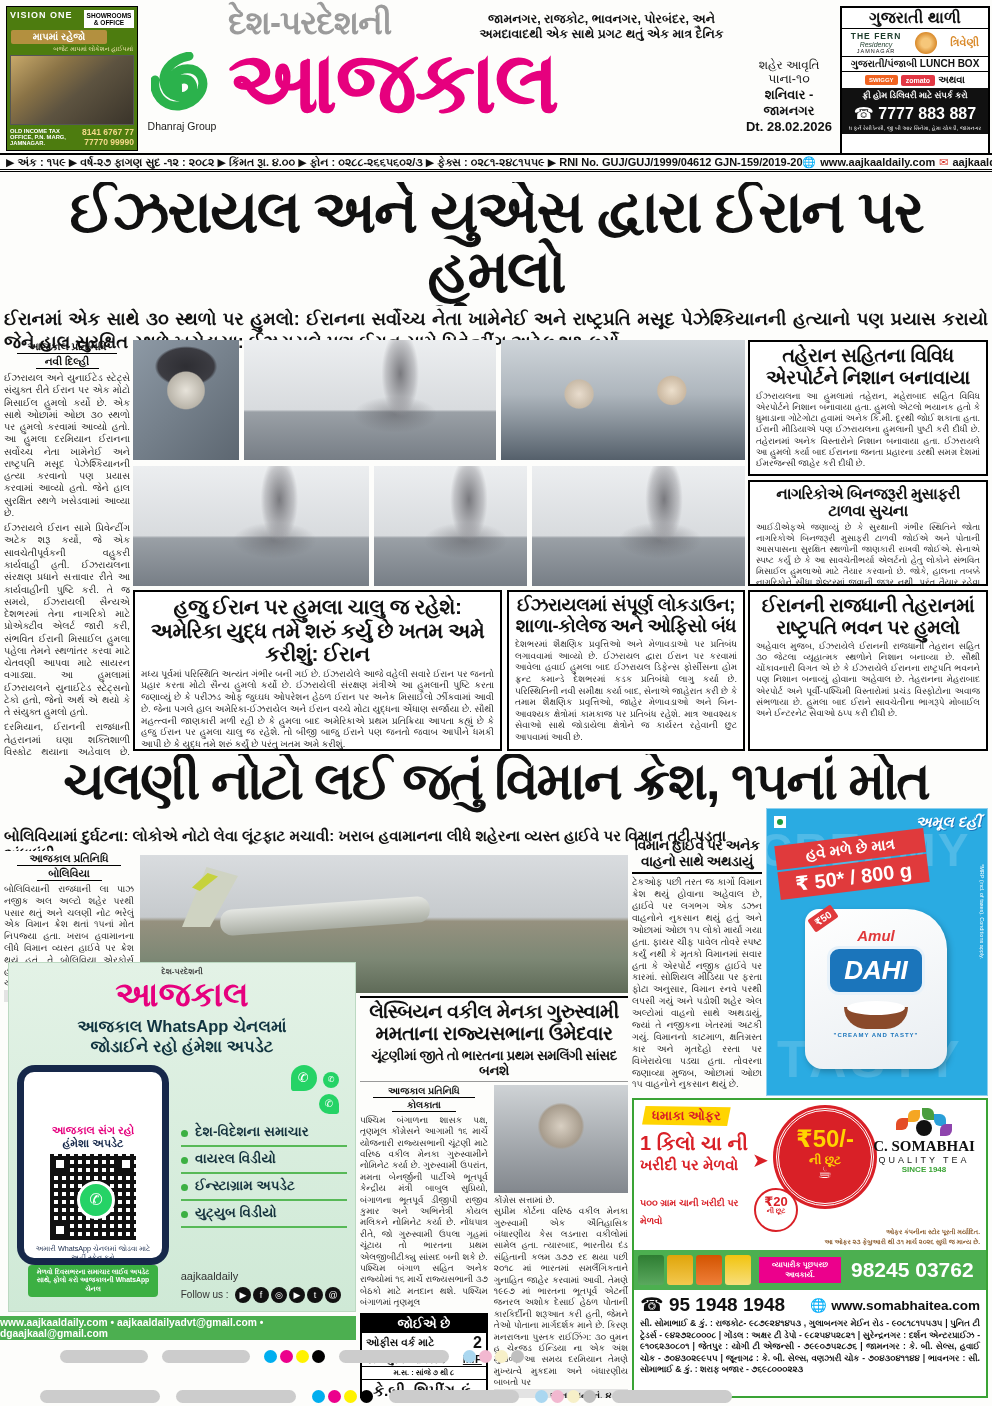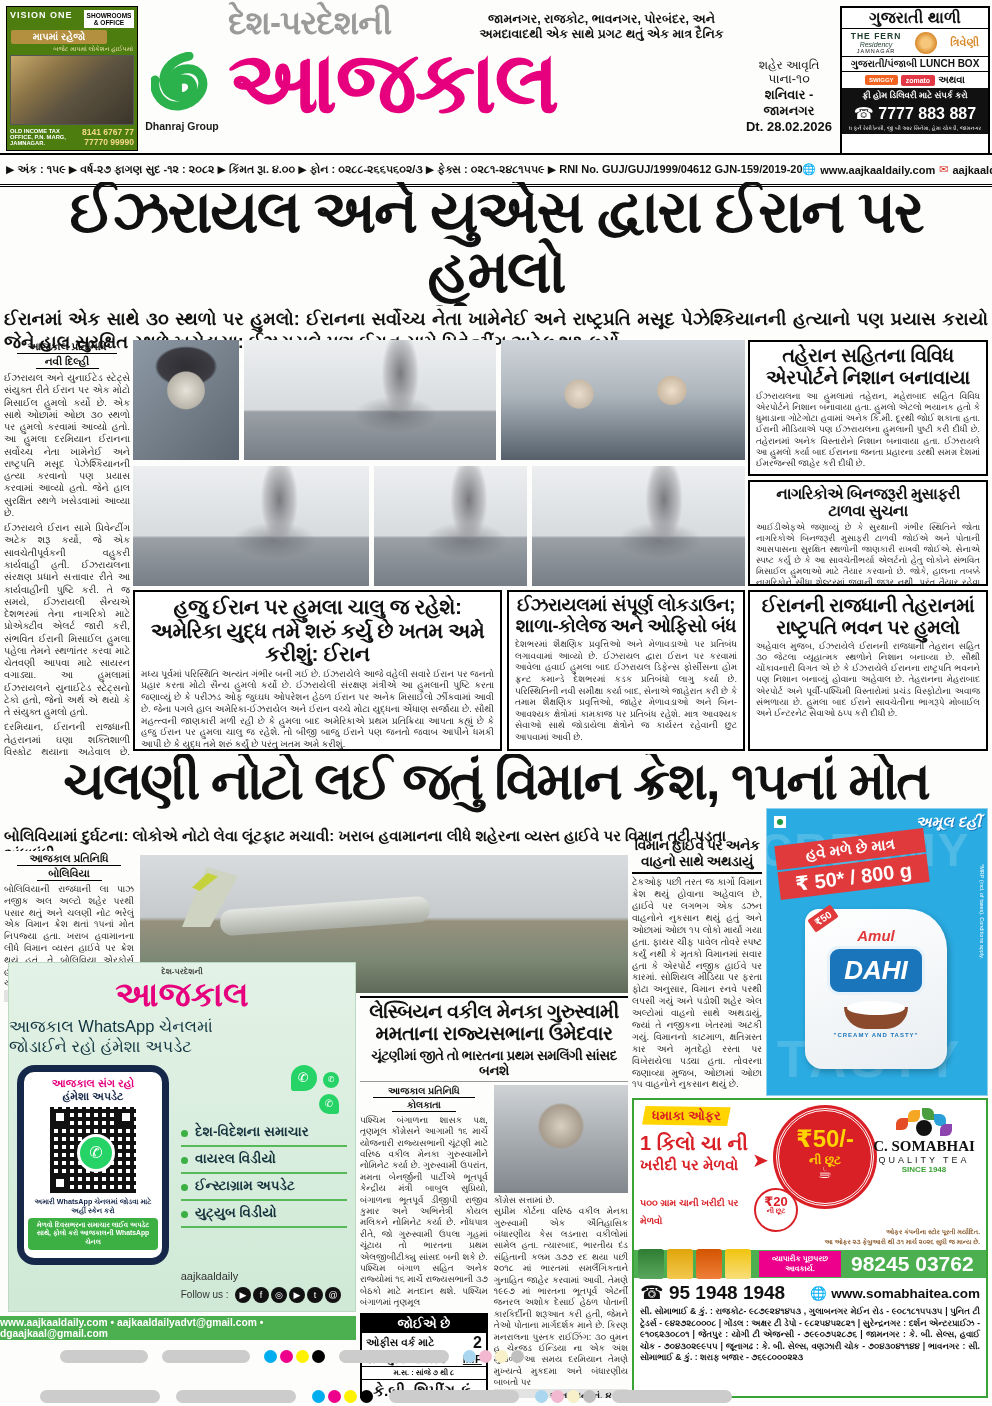--- a/index.html
+++ b/index.html
@@ -55,21 +55,21 @@
         <div style="color:#f5d98a;font-size:8.5px;font-weight:bold;">8141 6767 77</div>
         <div style="color:#f5d98a;font-size:8.5px;font-weight:bold;">77770 99990</div>
       </div>
     </div>
   </div>
 
   <div class="abs" style="left:142px;top:52px;width:80px;height:100px;text-align:center;">
     <svg width="62" height="64" viewBox="0 0 62 64">
       <path d="M38 4 C18 8 10 22 14 34 C18 46 34 48 40 40 C44 34 40 26 32 27 C26 28 25 35 30 36 C22 38 18 30 23 23 C29 15 44 14 50 24 C56 36 46 52 28 54 C12 55 2 42 4 28" fill="none" stroke="#2bb24c" stroke-width="9" stroke-linecap="round"></path>
     </svg>
-    <div style="font-size:10.5px;font-weight:bold;color:#1a1a1a;">Dhanraj Group</div>
+    <div style="font-size:10.5px;font-weight:normal;color:#1a1a1a;">Dhanraj Group</div>
   </div>
 
   <div class="abs" style="left:228px;top:4px;width:512px;height:150px;">
     <div style="display:flex;">
       <div style="font-size:33px;font-weight:800;color:#9b9b9b;flex:0 0 235px;letter-spacing:-1px;">દેશ-પરદેશની</div>
       <div style="flex:1;text-align:center;padding-top:8px;">
         <div style="font-size:12.5px;font-weight:bold;">જામનગર, રાજકોટ,  ભાવનગર, પોરબંદર, અને</div>
         <div style="font-size:12.5px;font-weight:bold;">અમદાવાદથી એક સાથે પ્રગટ થતું એક માત્ર દૈનિક</div>
       </div>
     </div>
@@ -101,21 +101,21 @@
       <span style="font-size:10px;font-weight:bold;">અથવા</span>
     </div>
     <div style="background:#111;color:#fff;font-size:8.5px;font-weight:bold;text-align:center;padding:2px 0;">ફ્રી હોમ ડિલિવરી માટે સંપર્ક કરો</div>
     <div style="background:#111;color:#fff;text-align:center;font-weight:800;font-size:16px;padding:1px 0;">
       <span>☎</span>
       <span>7777 883 887</span>
     </div>
     <div style="background:#111;color:#fff;font-size:5.5px;text-align:center;padding:1px 0 2px;">ધ ફર્ન રેસીડેન્સી, જી બી આર સિનેમા, હેમા ચોકડી, જામનગર</div>
   </div>
 
-  <div class="abs" style="left:0;top:153px;width:992px;height:34px;border-top:2px solid #000;border-bottom:3px double #000;display:flex;align-items:center;justify-content:space-between;padding:0 6px;box-sizing:border-box;">
+  <div class="abs" style="left:0;top:153px;width:992px;height:19px;border-top:2px solid #000;border-bottom:3px double #000;display:flex;align-items:center;justify-content:space-between;padding:0 6px;box-sizing:border-box;">
     <div style="font-size:11px;font-weight:bold;white-space:nowrap;">▶ અંક : ૧૫૯  ▶ વર્ષ-૨૭ ફાગણ સુદ -૧૨  : ૨૦૮૨  ▶ કિંમત રૂા. ૪.૦૦  ▶ ફોન : ૦૨૮૮-૨૬૬૫૬૦૨/૩  ▶ ફેક્સ : ૦૨૮૧-૨૪૮૧૫૫૯  ▶ RNI No. GUJ/GUJ/1999/04612 GJN-159/2019-20</div>
     <div style="display:flex;align-items:center;gap:4px;">
       <span style="color:#1a73c4;font-size:11px;">🌐</span>
       <span style="font-size:11px;font-weight:bold;">www.aajkaaldaily.com</span>
       <span style="color:#d93025;font-size:11px;font-weight:bold;">✉</span>
       <span style="font-size:11px;font-weight:bold;">aajkaaldg@gmail.com</span>
     </div>
   </div>
 
   <div class="abs" style="left:4px;top:182px;width:984px;height:124px;font-size:59px;font-weight:800;line-height:1.02;letter-spacing:-2px;text-align:center;overflow:hidden;">ઈઝરાયલ અને યુએસ દ્વારા ઈરાન પર હુમલો</div>
@@ -208,38 +208,38 @@
       <div style="text-align:center;color:#1b75bb;font-size:6px;font-weight:bold;margin-top:3px;letter-spacing:1px;">"CREAMY AND TASTY"</div>
     </div>
     <div style="position:absolute;right:2px;top:150px;color:#fff;font-size:5.5px;transform:rotate(90deg);transform-origin:right top;white-space:nowrap;">*MRP (incl. of taxes). Conditions apply.</div>
   </div>
 
   <div class="abs" style="left:8px;top:962px;width:346px;height:348px;background:linear-gradient(#e3f2e6,#cfe9d6);border:1px solid #bcd9c2;overflow:hidden;">
     <div style="text-align:center;margin-top:4px;">
       <div style="font-size:8px;font-weight:bold;color:#444;">દેશ-પરદેશની</div>
       <div style="font-size:34px;font-weight:800;color:#e6007e;line-height:1;">આજકાલ</div>
     </div>
-    <div style="text-align:left;margin-top:6px;color:#10333f;font-weight:400;font-size:16.5px;line-height:1.2;">
+    <div style="text-align:center;margin-top:6px;color:#10333f;font-weight:700;font-size:16.5px;line-height:1.2;">
       <div>આજકાલ WhatsApp ચેનલમાં</div>
       <div>જોડાઈને રહો હંમેશા અપડેટ</div>
     </div>
     <div style="display:flex;margin-top:8px;padding:0 8px;">
       <div style="width:152px;height:200px;background:#16284a;border-radius:18px;padding:7px;box-sizing:border-box;flex:0 0 auto;">
         <div style="background:#fff;border-radius:10px;height:100%;padding:5px 4px;box-sizing:border-box;text-align:center;">
-          <div style="font-size:11px;font-weight:800;">
+          <div style="font-size:11px;font-weight:800;margin-top:47px;">
             <span style="color:#e6007e;">આજકાલ સંગ રહો</span>
           </div>
           <div style="font-size:11px;font-weight:800;color:#16284a;">હંમેશા અપડેટ</div>
           <div style="position:relative;width:86px;height:86px;margin:4px auto;background:repeating-linear-gradient(0deg,#111 0 4px,transparent 4px 8px),repeating-linear-gradient(90deg,#111 0 4px,#fff 4px 8px);">
             <div style="position:absolute;left:2px;top:2px;width:16px;height:16px;background:#fff;border:4px solid #111;box-sizing:border-box;"></div>
             <div style="position:absolute;right:2px;top:2px;width:16px;height:16px;background:#fff;border:4px solid #111;box-sizing:border-box;"></div>
             <div style="position:absolute;left:2px;bottom:2px;width:16px;height:16px;background:#fff;border:4px solid #111;box-sizing:border-box;"></div>
             <div style="position:absolute;left:27px;top:27px;width:32px;height:32px;border-radius:50%;background:#25d366;border:3px solid #fff;color:#fff;font-size:16px;display:flex;align-items:center;justify-content:center;">✆</div>
           </div>
-          <div style="font-size:7.2px;font-weight:bold;color:#16284a;line-height:1.25;">અમારી WhatsApp ચેનલમાં જોડવા માટે અહીં સ્કેન કરો</div>
+          <div style="font-size:7.2px;font-weight:normal;color:#16284a;line-height:1.25;">અમારી WhatsApp ચેનલમાં જોડવા માટે અહીં સ્કેન કરો</div>
           <div style="margin-top:3px;background:#3cb043;color:#fff;font-size:6.8px;font-weight:bold;border-radius:4px;padding:3px 2px;line-height:1.3;">મેળવો દિવસભરના સમાચાર લાઈવ અપડેટ સાથે, ફોલો કરો આજકાલની WhatsApp ચેનલ</div>
         </div>
       </div>
       <div style="flex:1;padding-left:12px;">
         <div style="text-align:right;padding-right:8px;">
           <span style="display:inline-flex;width:26px;height:26px;border-radius:50% 50% 50% 12%;background:#25d366;color:#fff;align-items:center;justify-content:center;font-size:13px;">✆</span>
           <span style="display:inline-flex;width:16px;height:16px;border-radius:50%;background:#25d366;color:#fff;align-items:center;justify-content:center;font-size:8px;margin-left:2px;">✆</span><br>
           <span style="display:inline-flex;width:20px;height:20px;border-radius:50% 50% 12% 50%;background:#25d366;color:#fff;align-items:center;justify-content:center;font-size:10px;margin-top:3px;">✆</span>
         </div>
         <ul class="feat" style="margin-top:6px;">
@@ -320,21 +320,21 @@
       </div>
       <div style="position:absolute;left:120px;top:88px;width:40px;height:40px;border-radius:50%;border:2px solid #d92027;background:#fff;text-align:center;">
         <span style="color:#d92027;font-weight:800;font-size:13px;display:block;margin-top:4px;">₹20</span>
         <span style="color:#d92027;font-weight:800;font-size:7px;display:block;margin-top:-2px;">ની છૂટ</span>
       </div>
       <div style="position:absolute;right:6px;bottom:4px;text-align:right;">
         <div style="font-size:6.5px;color:#8a5a2b;font-weight:bold;">ઓફર કંપનીના સ્ટોર પૂરતી મર્યાદિત.</div>
         <div style="font-size:6.5px;color:#8a5a2b;font-weight:bold;margin-top:2px;">આ ઓફર ૨૩ ફેબ્રુઆરી થી ૩૧ માર્ચ ૨૦૨૬ સુધી જ માન્ય છે.</div>
       </div>
     </div>
-    <div style="position:relative;height:28px;background:#4caf50;display:flex;align-items:center;">
+    <div style="position:relative;height:40px;background:#4caf50;display:flex;align-items:center;">
       <div style="display:flex;gap:3px;margin-left:4px;">
         <div style="width:26px;height:30px;background:linear-gradient(#2e7d32,#5aa85e);border-radius:3px;"></div>
         <div style="width:26px;height:30px;background:linear-gradient(#e0a50a,#f3c84e);border-radius:3px;"></div>
         <div style="width:26px;height:30px;background:linear-gradient(#d35400,#ef7f39);border-radius:3px;"></div>
         <div style="width:26px;height:30px;background:linear-gradient(#f1c40f,#f8de7a);border-radius:3px;"></div>
       </div>
       <div style="background:#ec008c;color:#fff;font-size:7.5px;font-weight:bold;padding:3px 6px;margin-left:8px;text-align:center;width:70px;">વ્યાપારીક પૂછપરછ આવકાર્ય.</div>
       <div style="color:#fff;font-weight:800;font-size:21px;margin-left:10px;">98245 03762</div>
     </div>
     <div style="display:flex;justify-content:space-between;align-items:center;padding:3px 6px 1px;">

